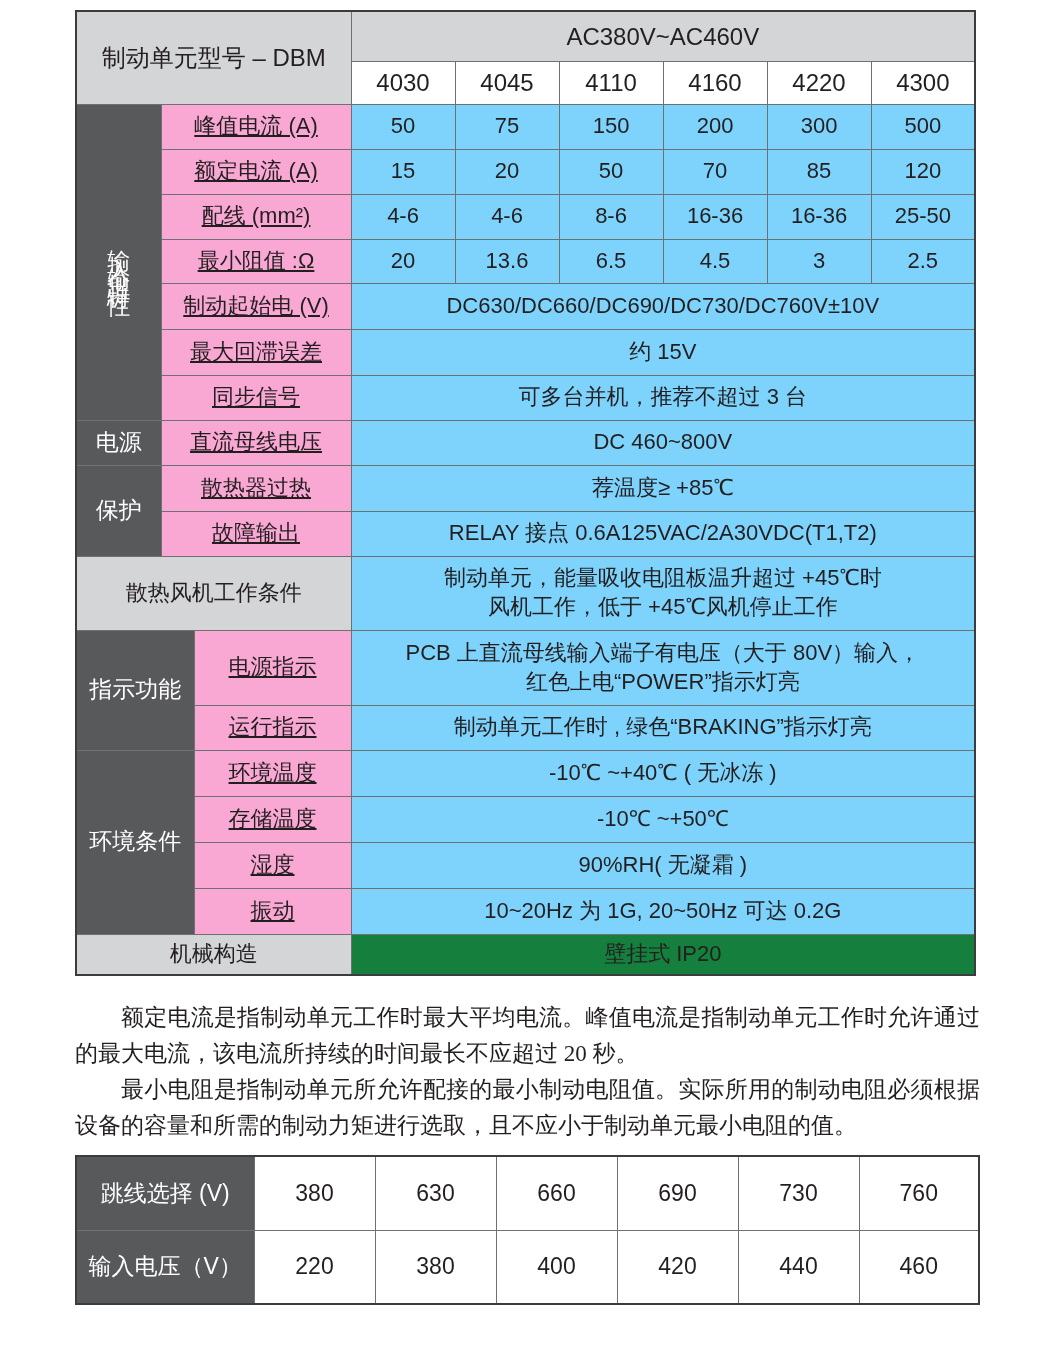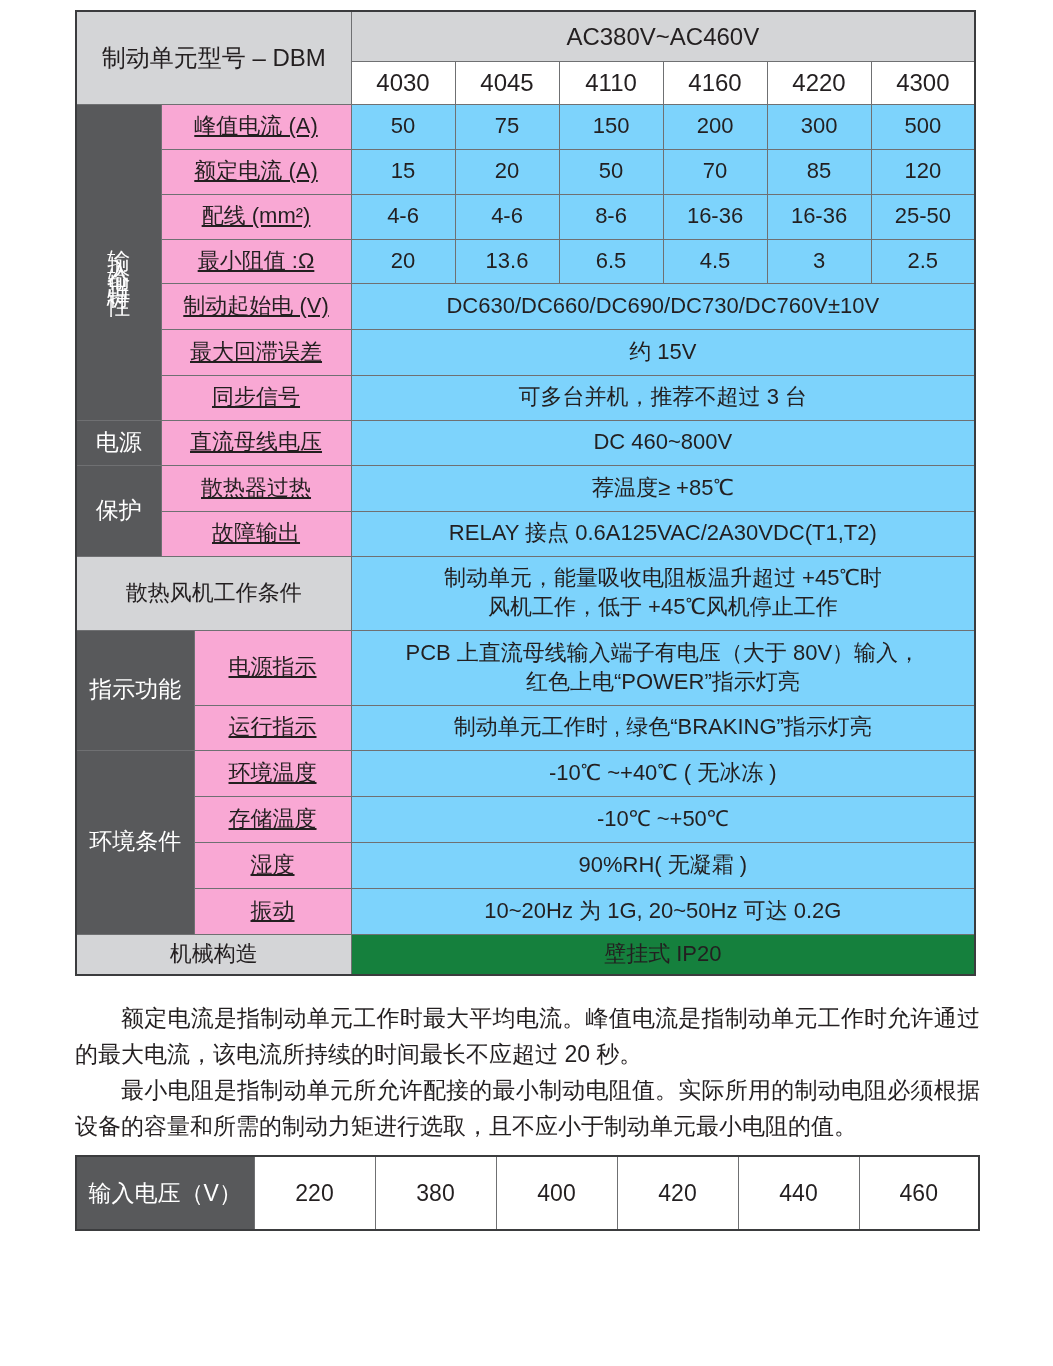--- a/index.html
+++ b/index.html
@@ -37,21 +37,21 @@
   td.label-merged { background:#d4d5d7; text-align:center; padding-left:4px; }
   td.val { background:#7dd3fc; }
   td.val-gray { background:#15803d; text-align:left; padding-left:20px; }
   .pre { white-space:pre-line;margin-left:46px; }
 
   
   .notes {
     position:absolute; left:75px; top:1000px; width:905px;
     font-size:23px; line-height:36px; text-align:justify;
   }
-  .notes p { text-indent:2em; }
+  .notes p { text-indent:2em;font-family:Liberation Serif, serif; }
 
   
   table.jumper {
     position:absolute; left:75px; top:1155px; width:903px;
     border-collapse:collapse; table-layout:fixed;
     border:2px solid #3b3c3e; font-size:23px;
   }
   table.jumper td {
     border:1px solid #6f7072; text-align:center; vertical-align:middle;
     height:74px;
@@ -208,20 +208,29 @@
     <colgroup>
       <col style="width:178px">
       <col style="width:121px">
         <col style="width:121px">
         <col style="width:121px">
       <col style="width:121px">
         <col style="width:121px">
         <col style="width:120px">
     </colgroup>
     <tbody>
+        <tr>
+      <td class="jlabel">跳线选择 (V)</td>
+      <td class="jval">380</td>
+      <td class="jval">630</td>
+      <td class="jval">660</td>
+      <td class="jval">690</td>
+      <td class="jval">730</td>
+      <td class="jval">760</td>
+    </tr>
     <tr>
       <td class="jlabel">输入电压（V）</td>
       <td class="jval">220</td>
       <td class="jval">380</td>
       <td class="jval">400</td>
       <td class="jval">420</td>
       <td class="jval">440</td>
       <td class="jval">460</td>
     </tr>
   </tbody>

